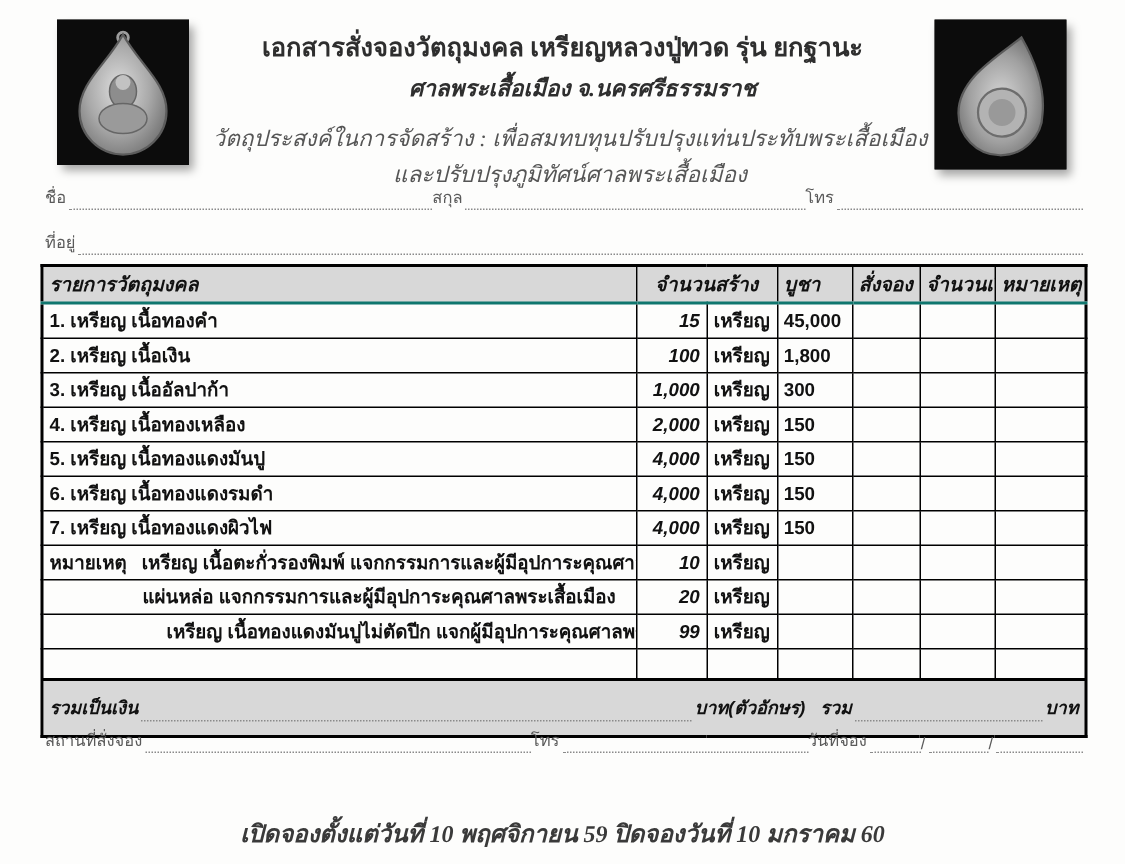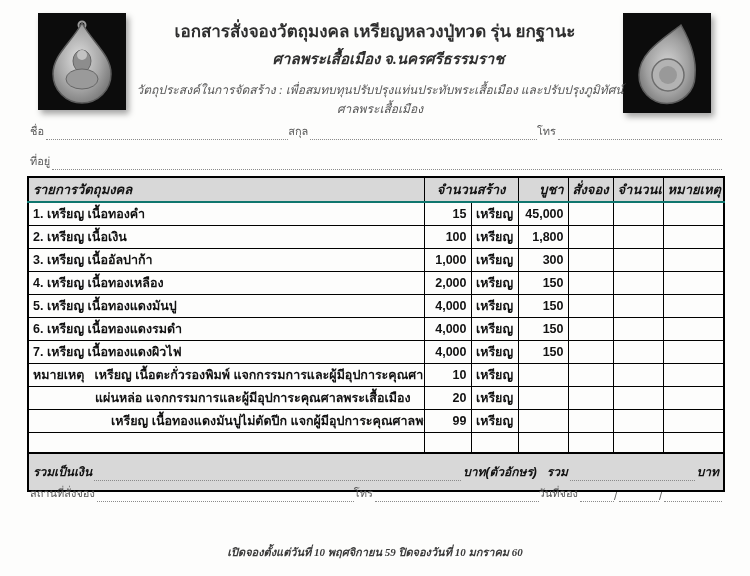--- a/index.html
+++ b/index.html
@@ -14,43 +14,43 @@
   .photo-right { left:623px; top:13px; width:88px; height:100px; }
 
   .title1 { position:absolute; top:17px; left:130px; width:490px; text-align:center;
             font-family:"Liberation Serif", serif; font-weight:bold;
             font-size:17px; color:#2e2e2e; }
   .title2 { position:absolute; top:47px; left:130px; width:490px; text-align:center;
             font-family:"Liberation Serif", serif; font-style:italic; font-weight:bold;
             font-size:15px; color:#2e2e2e;padding-left:27px; }
   .purpose { position:absolute; top:80px; left:130px; width:500px; text-align:center;
              font-family:"Liberation Serif", serif; font-style:italic;
-             font-size:12px; color:#555; }
+             font-size:15px; color:#555; }
 
   
   .fline { position:absolute; display:flex; align-items:flex-end; font-size:11px; color:#5a5a5a; }
   .fline .lbl { white-space:nowrap; padding:0 2px 0 0; }
   .dots { border-bottom:1px dotted #8a8a8a; height:12px; }
   .grow { flex:1; }
   .line-name { left:30px; top:122px; width:692px; }
   .line-addr { left:30px; top:152px; width:692px; }
 
   
   table { position:absolute; left:27px; top:176px; width:696px; border-collapse:collapse;
           table-layout:fixed; }
   table, td, th { border:1px solid #000; }
   table { border:2px solid #000; }
   th, td { padding:1px 4px; font-size:12.5px; font-weight:bold; overflow:hidden; white-space:nowrap; }
   thead th { background:#d8d8d8; font-style:italic; font-size:13px; text-align:center;
              height:24px; border-bottom:2px solid #0f766e; }
   tbody td { height:21px; }
   .c-item  { width:396px; text-align:left; }
-  .c-qty   { width:50px;  text-align:right; }
+  .c-qty   { width:50px;  text-align:right;font-style:italic; }
   .c-unit  { width:44px;  text-align:center; }
-  .c-price { width:50px;  text-align:right;margin-left:46px; }
+  .c-price { width:50px;  text-align:left;margin-left:46px; }
   .c-order { width:45px; }
   .c-amt   { width:50px; }
   .c-note  { width:61px; }
   .note-indent-1 { padding-left:66px; }
   .note-indent-2 { padding-left:82px; }
   .note-prefix { margin-right:10px; }
   tr.spacer td { height:20px; }
   tr.total td { background:#d8d8d8; border-top:2px solid #000; height:38px;margin-top:11px; }
   .total-flex { display:flex; align-items:flex-end; font-style:italic; font-size:12px; }
   .total-flex .dots { margin:0 2px; }
@@ -62,21 +62,21 @@
   .line-sign  { left:30px; top:512px; width:692px; }
   .d-short { width:34px; }
   .d-mid   { width:40px; }
   .d-end   { width:58px; }
   .slash { padding:0 1px; }
   .sign-dots-1 { width:268px; }
   .sign-gap { width:52px; }
 
   .date-line { position:absolute; top:543px; left:0; width:750px; text-align:center;
                font-family:"Liberation Serif", serif; font-style:italic; font-weight:bold;
-               font-size:11px; color:#3a3a3a; }
+               font-size:16px; color:#3a3a3a; }
 </style>
 </head>
 <body>
 
 <div class="sheet">
 
   <div class="photo photo-left">
     <svg viewBox="0 0 88 97">
       <defs>
         <radialGradient id="sil1" cx="45%" cy="45%" r="65%">

